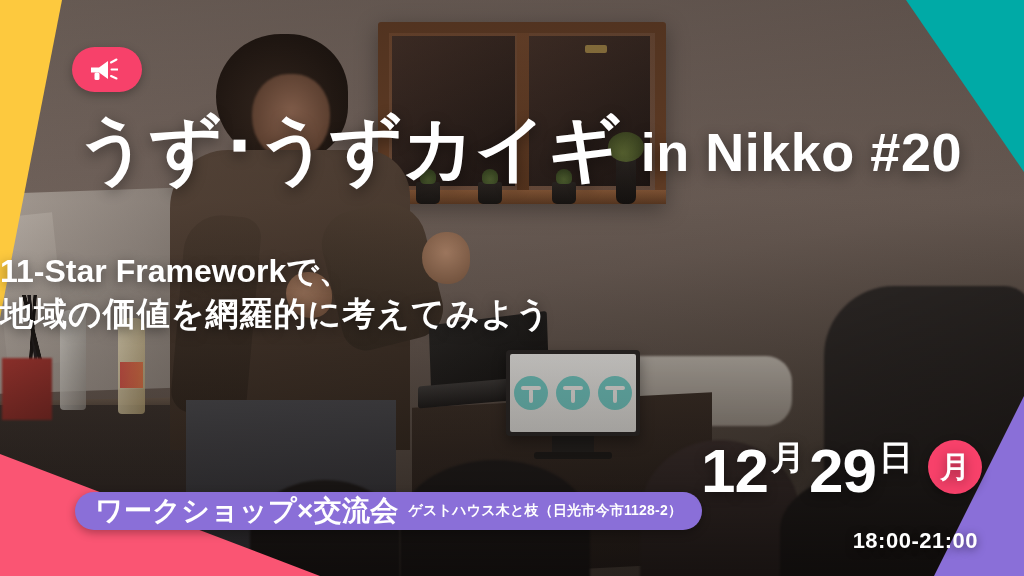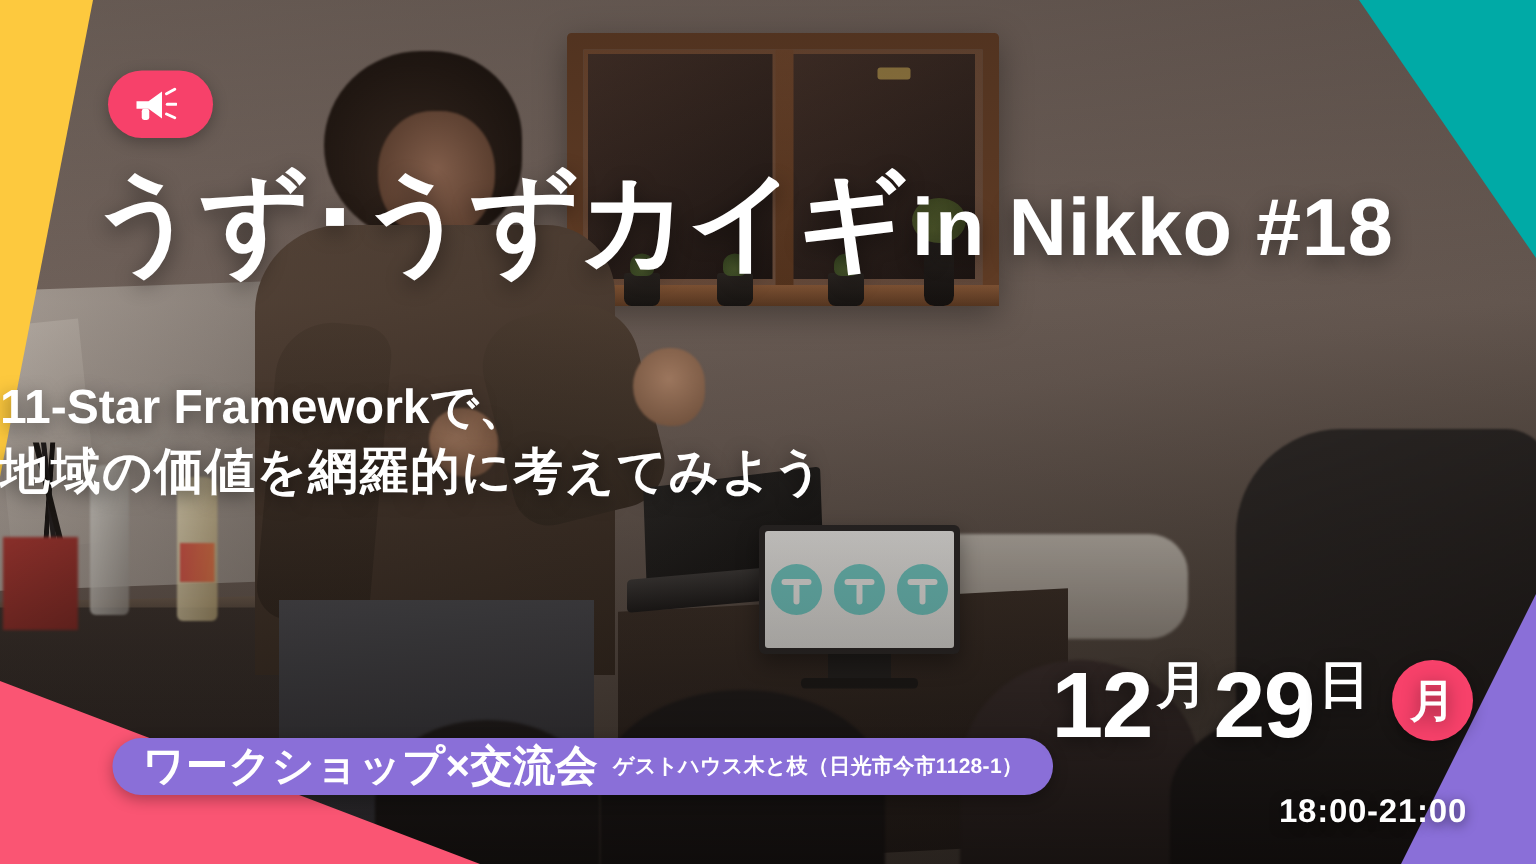--- a/index.html
+++ b/index.html
@@ -270,22 +270,22 @@
     border-radius:999px;
     box-shadow:0 3px 10px rgba(0,0,0,.28);
   }
   .report-badge .label {
     color:#fff; font-size:21px; font-weight:bold; letter-spacing:.5px;
     white-space:nowrap;
   }
   .megaphone { width:28px; height:24px; flex:none; display:block; }
 
   .title-row {
-    position:absolute; left:60px; top:112px;
-    display:flex; align-items:flex-end; gap:4px;
+    position:absolute; left:76px; top:112px;
+    display:flex; align-items:flex-end; gap:21px;
     text-shadow:0 4px 14px rgba(0,0,0,.45);
   }
   .title-jp {
     color:#fff; font-size:72px; font-weight:bold; line-height:1;
     letter-spacing:-1px; white-space:nowrap;
   }
   .title-en {
     color:#fff; font-size:54px; font-weight:bold; line-height:1.06;
     letter-spacing:.5px; white-space:nowrap; padding-bottom:3px;
   }
@@ -410,31 +410,31 @@
         <path d="M1 9.5 L9 9.5 L18 3 L18 21 L9 14.5 L1 14.5 Z" fill="#ffffff"></path>
         <rect x="4.5" y="14.5" width="5" height="7.5" rx="1.6" fill="#ffffff"></rect>
         <path d="M21 4.5 L26.5 1.5" stroke="#ffffff" stroke-width="2" stroke-linecap="round"></path>
         <path d="M21.5 11.5 L27.5 11.5" stroke="#ffffff" stroke-width="2" stroke-linecap="round"></path>
         <path d="M21 18 L26.5 20.5" stroke="#ffffff" stroke-width="2" stroke-linecap="round"></path>
       </svg>
     </div>
 
     <div class="title-row">
       <span class="title-jp">うず･うずカイギ</span>
-      <span class="title-en">in Nikko #18</span>
+      <span class="title-en">in Nikko #20</span>
     </div>
 
     <div class="subtitle">
       <div class="l1">11-Star Frameworkで、</div>
       <div class="l2">地域の価値を網羅的に考えてみよう</div>
     </div>
 
     <div class="venue-pill">
       <span class="main">ワークショップ×交流会</span>
-      <span class="sub">ゲストハウス木と枝（日光市今市1128-1）</span>
+      <span class="sub">ゲストハウス木と枝（日光市今市1128-2）</span>
     </div>
 
     <div class="date-block">
       <div class="date-line">
         <span class="d-num">12</span>
         <span class="d-unit">月</span>
         <span class="d-num">29</span>
         <span class="d-unit">日</span>
         <span class="dow-badge">月</span>
       </div>

